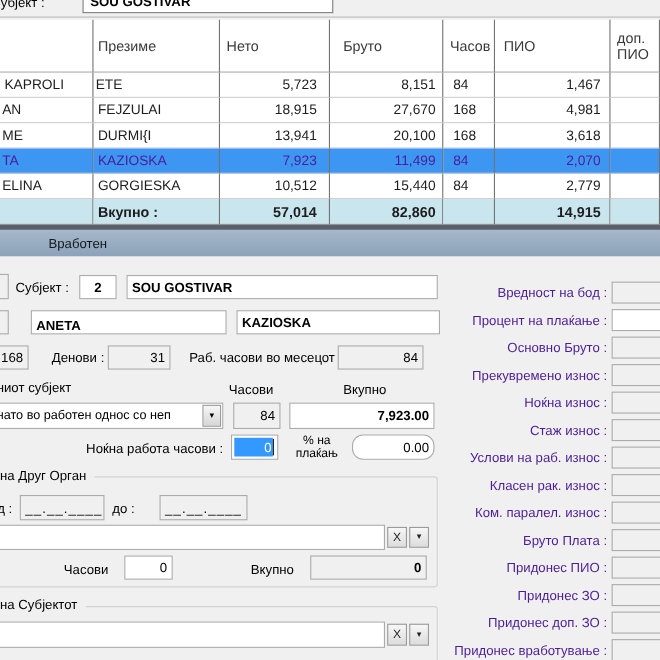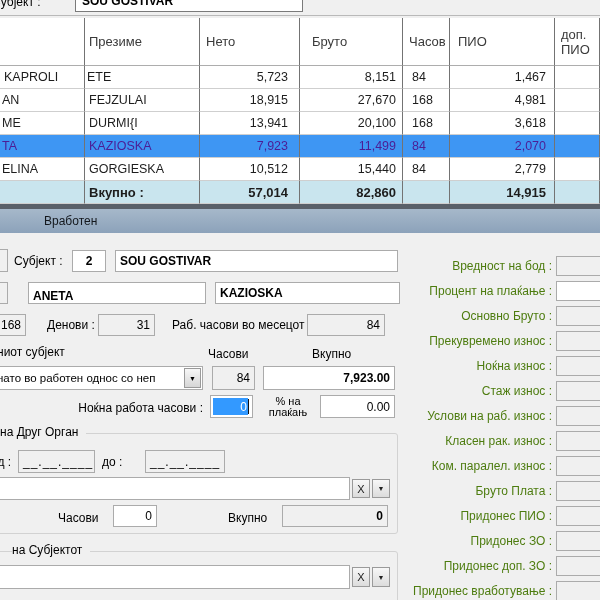--- a/index.html
+++ b/index.html
@@ -57,21 +57,21 @@
              display:flex;align-items:center;justify-content:center;}
   
   #night-field{padding:0;}
   #night-sel{position:absolute;left:2px;top:2px;bottom:2px;right:4px;background:#3399FF;
              display:flex;align-items:center;justify-content:flex-end;padding-right:1px;
              color:#fff;font:12px "Liberation Sans",sans-serif;}
   #night-caret{position:absolute;right:3px;top:3px;bottom:3px;width:1px;background:#111;}
   
   #right-panel{position:absolute;left:420px;top:20px;width:196px;}
   .rp-row{display:flex;align-items:center;justify-content:flex-end;height:25px;}
-  .rp-label{font:12px "Liberation Sans",sans-serif;color:#4d7c0f;white-space:nowrap;margin-right:4px;}
+  .rp-label{font:12px "Liberation Sans",sans-serif;color:#4c1d95;white-space:nowrap;margin-right:4px;}
   .rp-field{width:60px;height:20px;box-sizing:border-box;border:1px solid #ABABAB;background:#F0F0F0;flex:none;}
   .rp-field.white{background:#fff;}
   .pre{white-space:pre-line;text-align:center;line-height:11px;font-size:11px;}
 </style>
 </head>
 <body>
 
 <div id="top-strip">
   <span class="lbl">Субјект :</span>
   <div id="top-field">
@@ -188,21 +188,21 @@
 
   <span class="lbl" style="left:60px;top:168px;width:143px;text-align:right;">Ноќна работа часови :</span>
   <div class="fld white" id="night-field" style="left:210px;top:162px;width:43px;height:23px;">
     <span id="night-sel">
         <span>0</span>
       </span>
     <span id="night-caret"></span>
   </div>
   <span class="lbl pre" style="left:261px;top:163px;width:54px;">% на
 плаќањ</span>
-  <div class="fld white right" style="left:320px;top:162px;width:75px;height:23px;">
+  <div class="fld white right" style="left:320px;top:162px;width:75px;height:23px;border-radius:10px;">
       <span>0.00</span>
     </div>
 
   <div class="grp" style="left:-12px;top:200px;width:410px;height:101px;"></div>
   <span class="grp-label" style="left:0;top:192px;">на Друг Орган</span>
   <span class="lbl" style="left:-9px;top:222px;">од :</span>
   <div class="fld" style="left:18px;top:217px;width:77px;height:23px;letter-spacing:1px;">
       <span>__.__.____</span>
     </div>
   <span class="lbl" style="left:102px;top:222px;">до :</span>
@@ -221,21 +221,21 @@
   <span class="lbl" style="left:58px;top:278px;">Часови</span>
   <div class="fld white right" style="left:113px;top:272px;width:44px;height:22px;">
       <span>0</span>
     </div>
   <span class="lbl" style="left:228px;top:278px;">Вкупно</span>
   <div class="fld bold right" style="left:282px;top:272px;width:106px;height:22px;">
       <span>0</span>
     </div>
 
   <div class="grp" style="left:-12px;top:318px;width:410px;height:62px;"></div>
-  <span class="grp-label" style="left:12px;top:310px;">на Субјектот</span>
+  <span class="grp-label" style="left:0;top:310px;">на Субјектот</span>
   <div class="fld white" style="left:-10px;top:332px;width:360px;height:24px;"></div>
   <div class="btn" style="left:352px;top:334px;width:18px;height:20px;">
       <span>X</span>
     </div>
   <div class="btn" style="left:372px;top:334px;width:18px;height:20px;">
       <span class="arrow">▼</span>
     </div>
 
   <div id="right-panel">
       <div class="rp-row">

